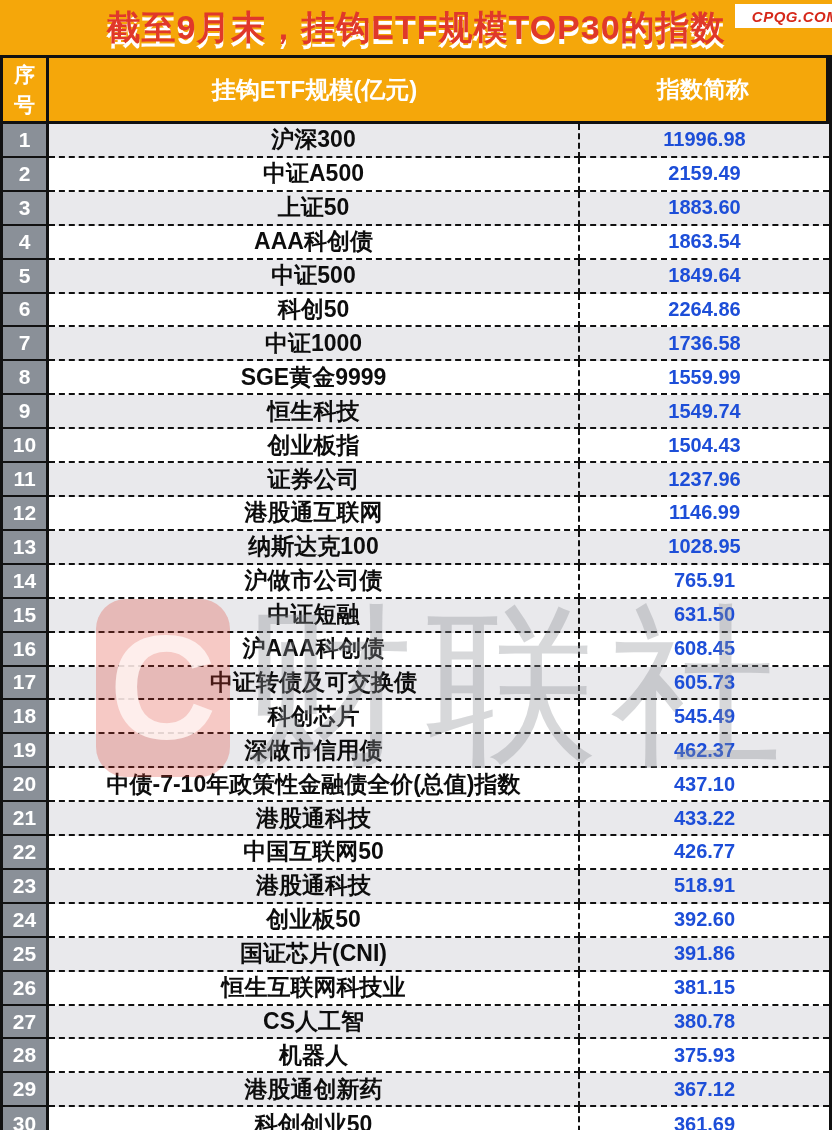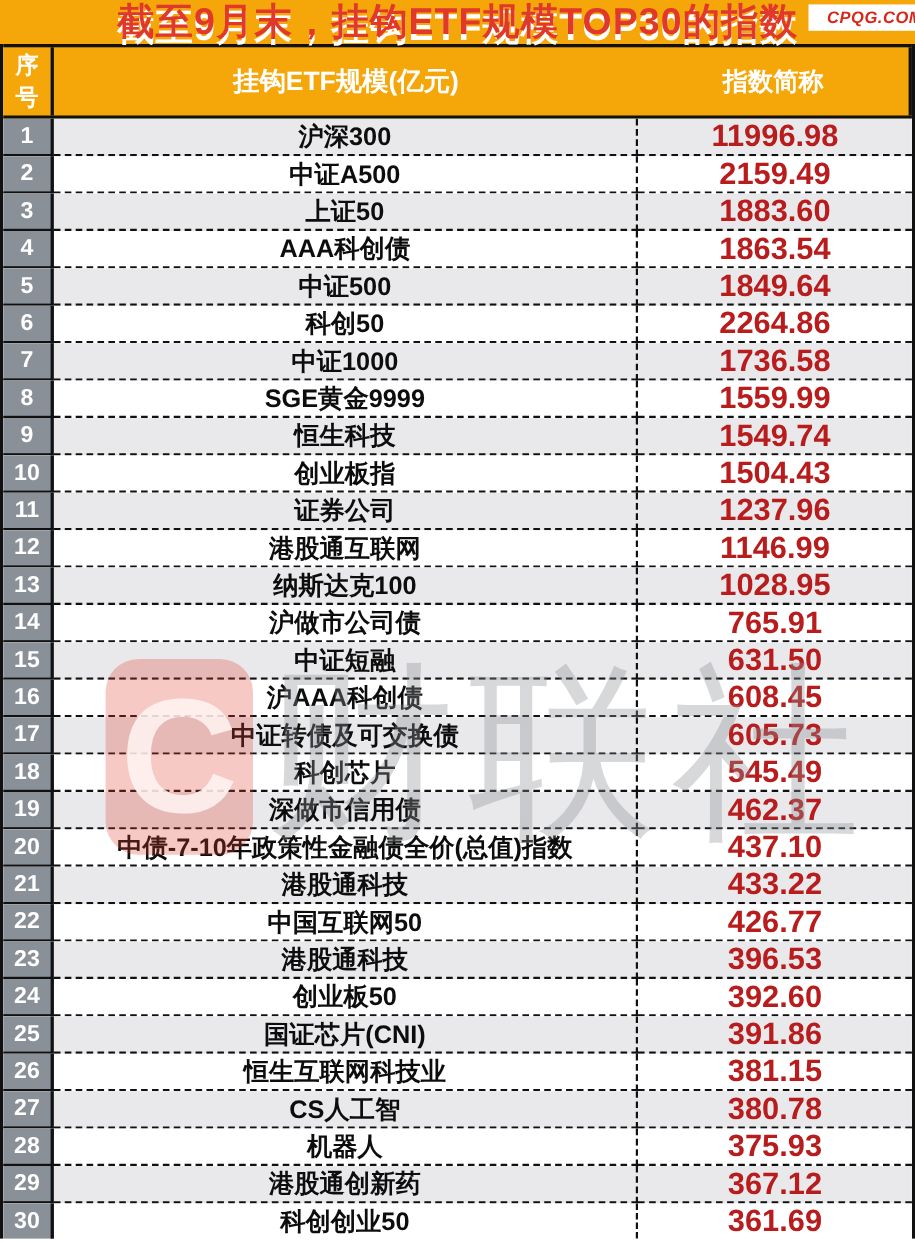--- a/index.html
+++ b/index.html
@@ -6,21 +6,21 @@
   html,body { width:832px; }
   body { font-family:"Liberation Sans","DejaVu Sans",sans-serif; background:#fff; }
 
   .screen {
     position:relative; width:832px; height:1130px;
     background:#fff; overflow:hidden;
   }
 
   
   .title-bar {
-    position:relative; width:832px; height:40px;
+    position:relative; width:832px; height:55px;
     background:#F5A70A;
     display:flex; align-items:center; justify-content:center;
   }
   .title-text {
     font-size:34px; font-weight:bold; letter-spacing:1px;
     color:#E0382A;
     text-shadow:0 5px 0 #FFFFFF;
     white-space:nowrap;
   }
   .badge {
@@ -68,21 +68,21 @@
   .c-num {
     background:#8A9098; color:#FFFFFF; font-weight:bold; font-size:21px;
     border-right:3px solid #111; border-bottom:2px solid #111;
   }
   .c-name {
     color:#0d0d0d; font-weight:bold; font-size:23px;
     border-right:2px dashed #111; border-bottom:2px dashed #111;
     white-space:nowrap;
   }
   .c-val {
-    color:#b91c1c; font-weight:bold; font-size:28px;
+    color:#1d4ed8; font-weight:bold; font-size:20px;
     border-bottom:2px dashed #111;
   }
   .row:last-child .c-num { border-bottom:none; }
   .row:last-child .c-name, .row:last-child .c-val { border-bottom:none; }
 
   
   .watermark {
     position:absolute; left:0; top:585px; width:832px; height:200px;
     pointer-events:none; z-index:10;
     display:flex; align-items:center;
@@ -258,21 +258,21 @@
 
   <div class="grid-row row">
     <div class="cell c-num">22</div>
     <div class="cell c-name">中国互联网50</div>
     <div class="cell c-val">426.77</div>
   </div>
 
   <div class="grid-row row alt">
     <div class="cell c-num">23</div>
     <div class="cell c-name">港股通科技</div>
-    <div class="cell c-val">396.53</div>
+    <div class="cell c-val">518.91</div>
   </div>
 
   <div class="grid-row row">
     <div class="cell c-num">24</div>
     <div class="cell c-name">创业板50</div>
     <div class="cell c-val">392.60</div>
   </div>
 
   <div class="grid-row row alt">
     <div class="cell c-num">25</div>

